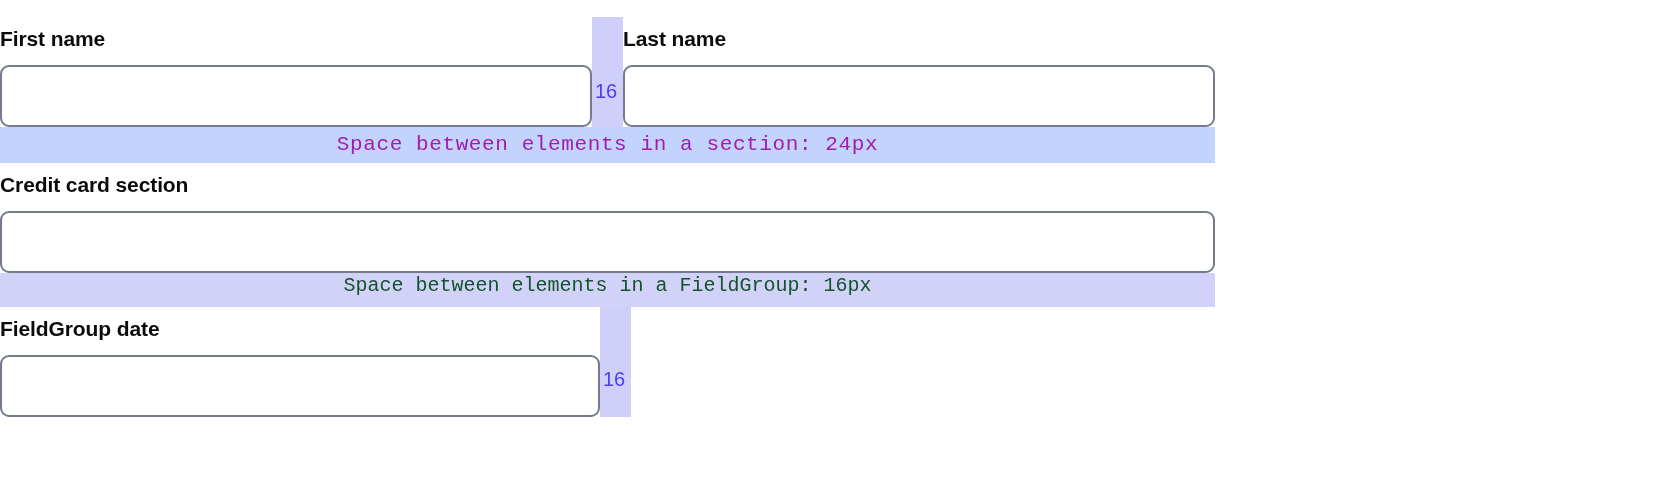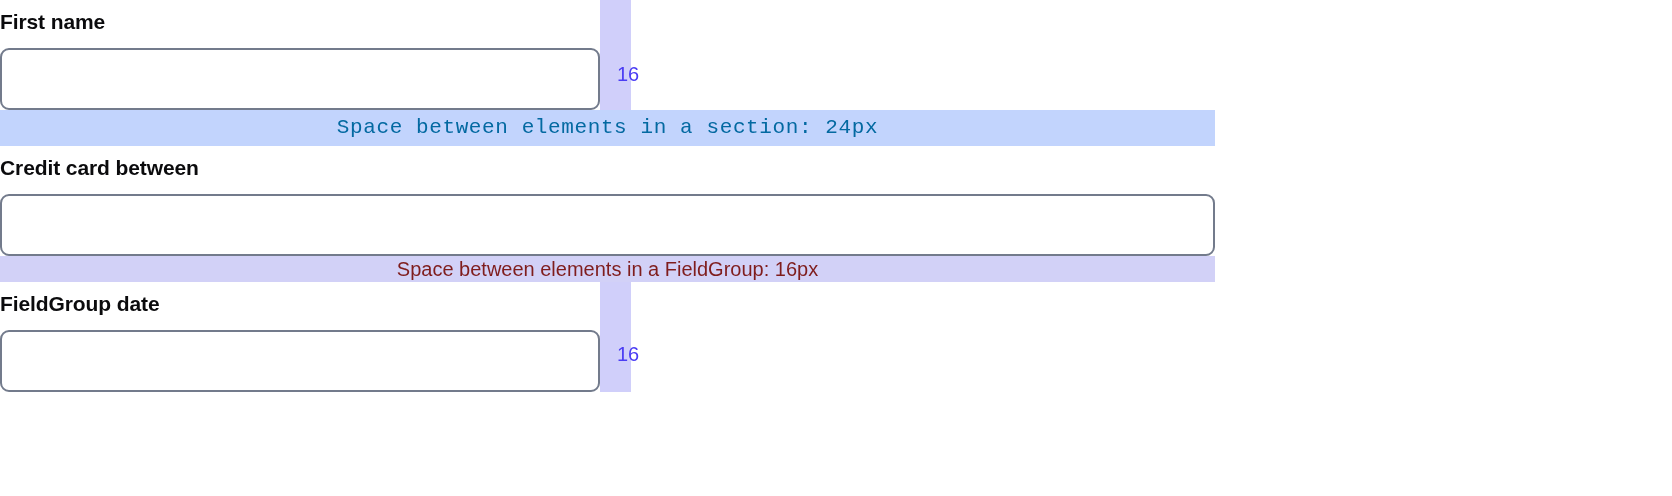--- a/index.html
+++ b/index.html
@@ -19,21 +19,21 @@
     position: relative;
     width: 1672px;
     height: 496px;
     background: #ffffff;
   }
 
   
   .form-col {
     position: absolute;
     left: 0;
-    top: 0;
+    top: 17px;
     width: 1215px;
   }
 
   .field-row {
     position: relative;
     display: flex;
     flex-direction: row;
     align-items: stretch;
     width: 1215px;
   }
@@ -78,48 +78,47 @@
     background: #d0cffa;
     position: relative;
   }
   .gap-strip .gap-num {
     position: absolute;
     left: 3px;
     font-size: 20px;
     line-height: 20px;
     color: #4b3df4;
     font-family: "Liberation Sans", sans-serif;
-    margin-left: 14px;
   }
 
   
   .anno-bar {
     position: relative;
     width: 1215px;
     box-sizing: border-box;
     text-align: center;
     overflow: hidden;
     white-space: nowrap;
   }
   .anno-bar.section {
     background: #c2d4fd;
     height: 36px;
     line-height: 36px;
     font-family: "Liberation Mono", monospace;
     font-size: 21px;
-    color: #0369a1;
+    color: #a21caf;
     letter-spacing: 0.6px;
   }
   .anno-bar.fieldgroup {
     background: #d2d1f7;
-    height: 26px;
+    height: 34px;
     line-height: 26px;
-    font-family: Liberation Sans, sans-serif;
+    font-family: Liberation Mono, monospace;
     font-size: 20px;
-    color: #7f1d1d;
+    color: #14532d;
     letter-spacing: 0px;
   }
 </style>
 </head>
 <body>
 
 <div id="page">
 
   <div class="form-col">
 
@@ -127,28 +126,32 @@
 
       <div class="field half">
         <div class="field-label">First name</div>
         <input class="field-input" type="text" value="" style="">
       </div>
 
       <div class="gap-strip">
         <span class="gap-num" style="top:64px;">16</span>
       </div>
 
+      <div class="field half">
+        <div class="field-label">Last name</div>
+        <input class="field-input" type="text" value="" style="">
+      </div>
 
     </div>
 
     <div class="anno-bar section">Space between elements in a section: 24px</div>
 
     <div class="field-row">
       <div class="field full">
-        <div class="field-label">Credit card between</div>
+        <div class="field-label">Credit card section</div>
         <input class="field-input" type="text" value="" style="">
       </div>
     </div>
 
     <div class="anno-bar fieldgroup">Space between elements in a FieldGroup: 16px</div>
 
     <div class="field-row">
 
       <div class="field half">
         <div class="field-label">FieldGroup date</div>

